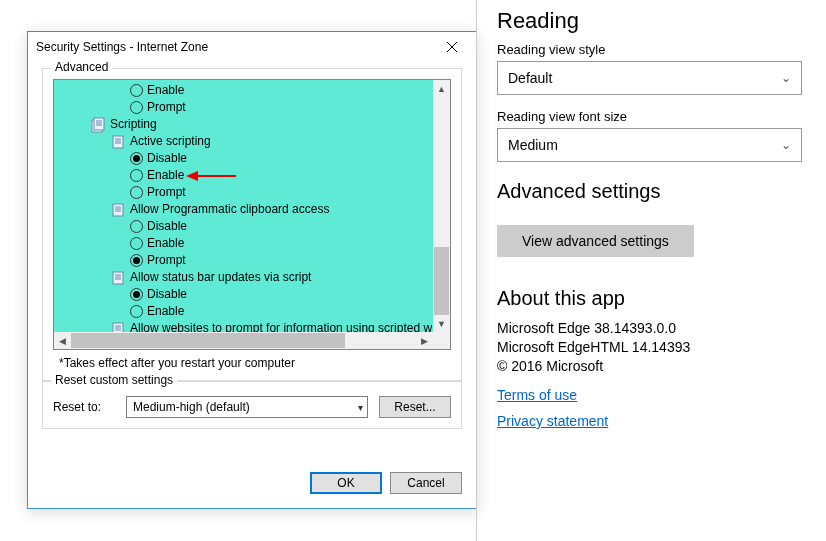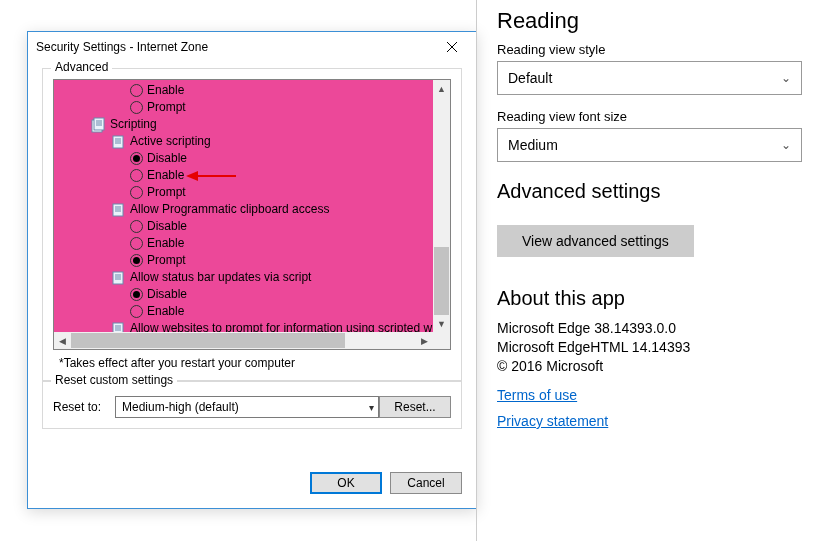--- a/index.html
+++ b/index.html
@@ -55,21 +55,21 @@
     background: #fff;
     padding: 0 4px;
     font-size: 12px;
   }
   
   .settings-pane-wrap {
     border: 1px solid #828282;
     height: 271px;
     position: relative;
     overflow: hidden;
-    background:#ec4899;
+    background:#5eead4;
   }
   .settings-inner {
     position:absolute;
     left:0; top:0;
     width: calc(100% - 17px);
     height: calc(100% - 17px);
     overflow: hidden;
   }
   .tree { padding: 2px 0 0 4px; line-height: 17px; }
   .tree-row { display:flex; align-items:center; white-space:nowrap; height:17px; }
@@ -116,21 +116,21 @@
   .hscroll .arrow.right { right:0; }
   .hscroll .thumb {
     position:absolute; top:1px; bottom:1px; left:17px; width: 274px;
     background:#c2c2c2;
   }
   .corner { position:absolute; right:0; bottom:0; width:17px; height:17px; background:#f0f0f0;}
 
   .note { margin:6px 0 0 6px; font-size:12px; }
 
   
-  .reset-row { display:flex; align-items:center; gap:0; margin-top:4px;}
+  .reset-row { display:flex; align-items:center; gap:11px; margin-top:4px;}
   .reset-label { width:62px; }
   .combo {
     flex:1; height:22px; border:1px solid #7a7a7a; background:#fff;
     display:flex; align-items:center; padding:0 4px 0 6px; justify-content:space-between;
     font-size:12px;
   }
   .combo .chev { font-size:10px; color:#333; }
   .btn {
     height:22px; min-width:72px; padding:0 14px;
     border:1px solid #8a8a8a; background:#e1e1e1;

